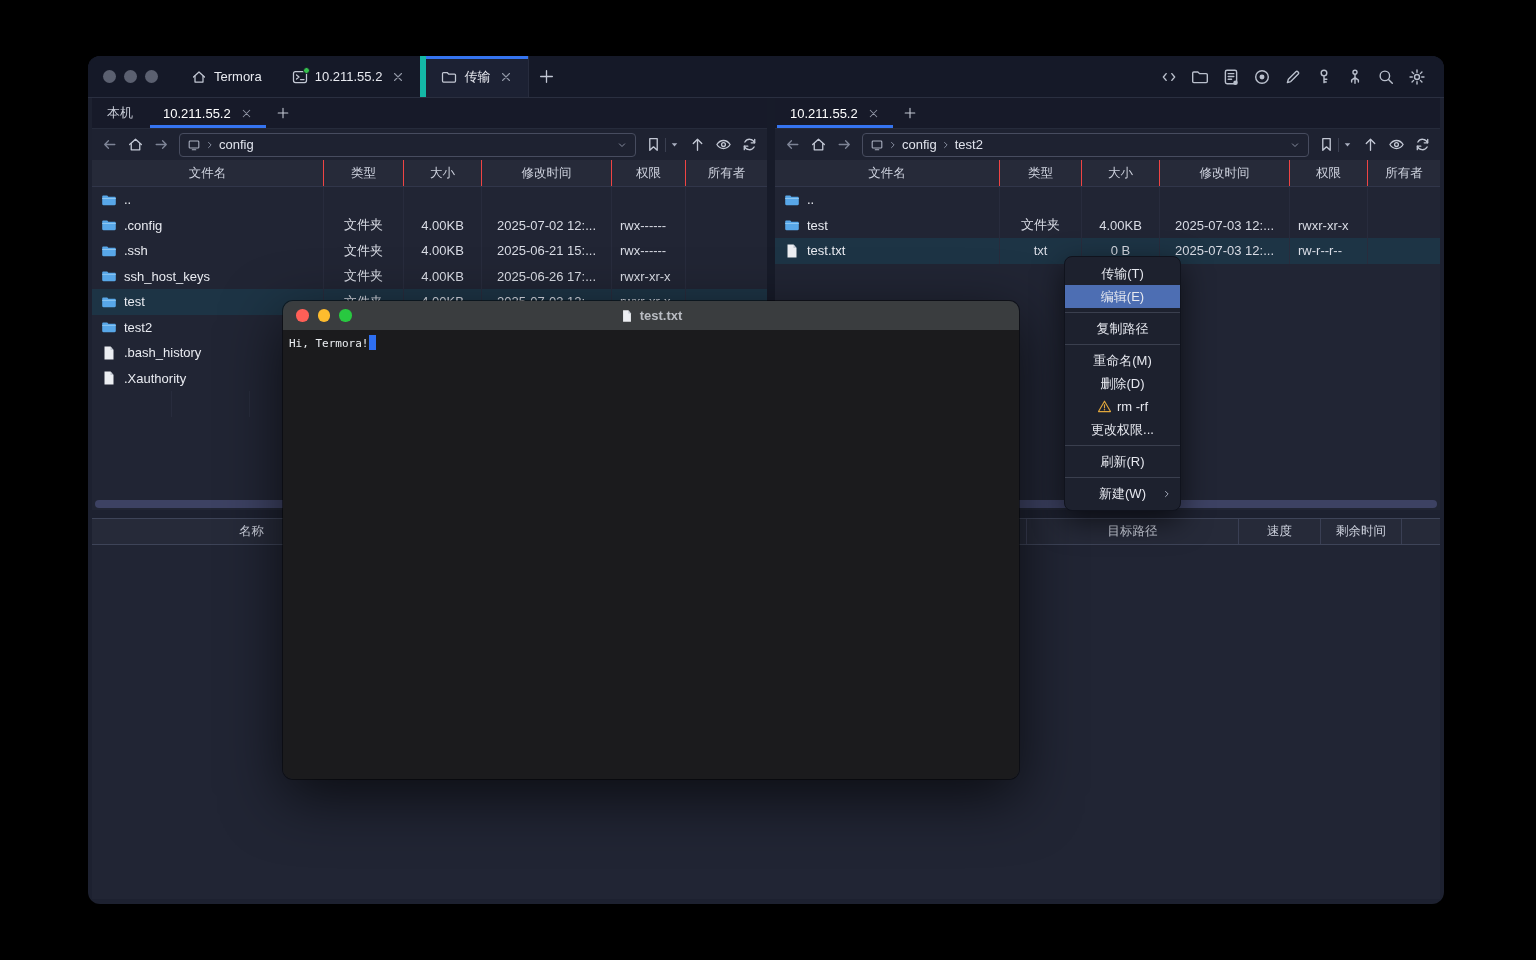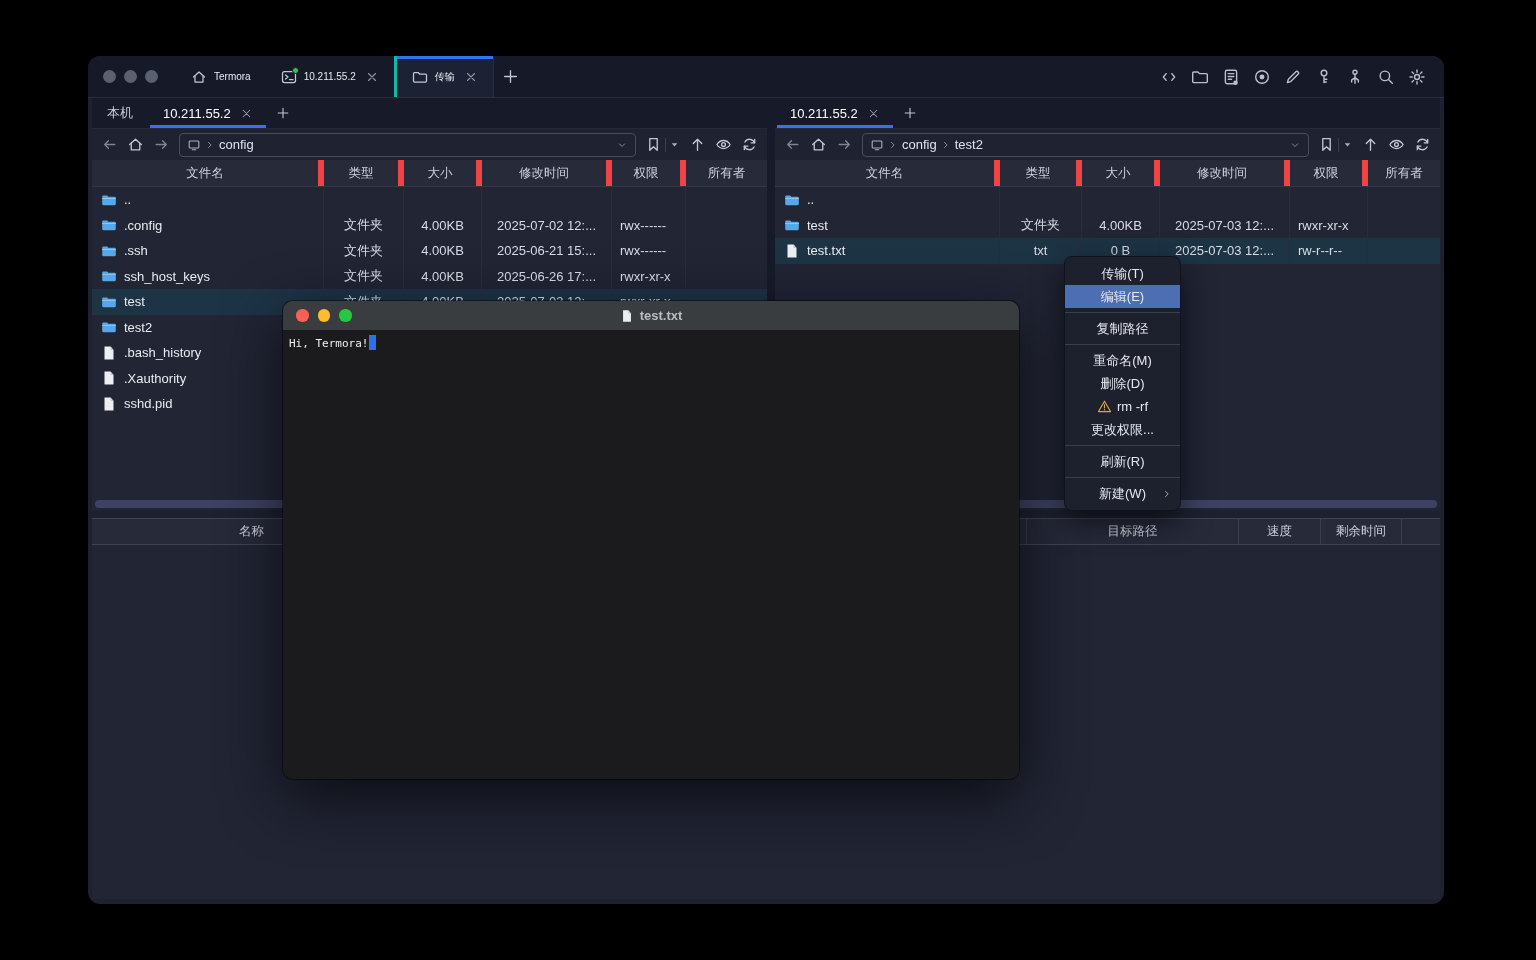--- a/index.html
+++ b/index.html
@@ -9,24 +9,24 @@
             background:#1d2130; border-radius:12px; overflow:hidden;
             box-shadow:0 22px 70px rgba(0,0,0,.8); display:flex; flex-direction:column; }
 
   
   .titlebar { height:42px; flex:0 0 42px; background:#151928; display:flex; align-items:stretch;
               border-bottom:1px solid #2a2f40; }
   .win-dots { display:flex; align-items:center; gap:8px; padding:0 18px 0 15px; }
   .win-dot { width:13px; height:13px; border-radius:50%; background:#5b6070; }
   .top-tabs { display:flex; align-items:stretch; }
   .top-tab { display:flex; align-items:center; gap:7px; padding:0 15px; color:#e8eaf0;
-             font-size:10px; position:relative; cursor:default; }
+             font-size:13px; position:relative; cursor:default; }
   .top-tab .ticon { width:16px; height:16px; color:#c3c8d4; position:relative; display:inline-flex; }
   .top-tab .ticon svg { width:100%; height:100%; }
-  .top-tab.active { background:#1c2133; border-left:3px solid #14b8a6; border-right:1px solid #272c3e; }
+  .top-tab.active { background:#1c2133; border-left:6px solid #14b8a6; border-right:1px solid #272c3e; }
   .top-tab.active::before { content:""; position:absolute; left:0; top:0; right:0; height:3px; background:var(--accent); }
   .tab-close { width:14px; height:14px; color:#8f95a4; display:inline-flex; margin-left:2px; }
   .tab-close svg { width:100%; height:100%; }
   .status-dot { position:absolute; right:-3px; top:-3px; width:7px; height:7px; border-radius:50%;
                 background:#35c24d; border:1.5px solid #151928; }
   .newtab-btn { width:34px; display:flex; align-items:center; justify-content:center; color:#c3c8d4; }
   .newtab-btn svg { width:15px; height:15px; }
   .tb-spacer { flex:1; }
   .tb-icons { display:flex; align-items:center; gap:13px; padding-right:18px; }
   .tb-icons .tbicon { width:18px; height:18px; color:#b9bfcc; display:inline-flex; }
@@ -63,21 +63,21 @@
   .path-box .flexfill { flex:1; }
   .bm-group { display:flex; align-items:center; gap:3px; }
   .bm-sep { width:1px; height:14px; background:#3a3f50; }
   .caret-ico { width:11px; height:11px; display:inline-flex; color:#aab0c0; }
   .caret-ico svg { width:100%; height:100%; }
 
   .ftable { display:flex; flex-direction:column; flex:1; min-height:0; }
   .fhead { height:27px; flex:0 0 27px; background:#262a39; display:flex; align-items:stretch;
            border-bottom:1px solid #31364a; }
   .fhead .hc { display:flex; align-items:center; justify-content:center; font-size:12.5px;
-               color:#ced2de; border-right:6px solid #ef4444; }
+               color:#ced2de; border-right:1px solid #ef4444; }
   .fhead .hc:last-child { border-right:none; }
   .frow { height:25.5px; flex:0 0 25.5px; display:flex; align-items:stretch; font-size:13px; color:#d9dce5; }
   .frow.selected { background:var(--selection); }
   .frow .fc { display:flex; align-items:center; border-right:1px solid #282c3d; overflow:hidden; white-space:nowrap; }
   .frow .fc:last-child { border-right:none; }
   .frow .fc.namec { padding-left:9px; gap:7px; color:#e9ebf1; }
   .frow .fc.center { justify-content:center; }
   .frow .fc.permc { padding-left:8px; }
   .fic { width:16px; height:16px; flex:0 0 16px; display:inline-flex; }
   .fic svg { width:100%; height:100%; }
@@ -468,29 +468,20 @@
               </span>
         <span>.Xauthority</span>
       </div>
       <div class="fc center lw1"></div>
       <div class="fc center lw2"></div>
       <div class="fc center lw3"></div>
       <div class="fc permc lw4"></div>
       <div class="fc lw5"></div>
     </div>
     <div class="frow">
-      <div class="fc namec lw0">
-        <span class="fic">
-                <svg viewBox="0 0 16 16">
-                  <path d="M3.5 1.5h6L12.5 5v9.5h-9z" fill="#eceef2"></path>
-                  <path d="M9.5 1.5V5h3z" fill="#c2c7d1"></path>
-                </svg>
-              </span>
-        <span>sshd.pid</span>
-      </div>
       <div class="fc center lw1"></div>
       <div class="fc center lw2"></div>
       <div class="fc center lw3"></div>
       <div class="fc permc lw4"></div>
       <div class="fc lw5"></div>
     </div>
     </div>
     <div class="hscroll">
           <div class="hthumb"></div>
         </div>

